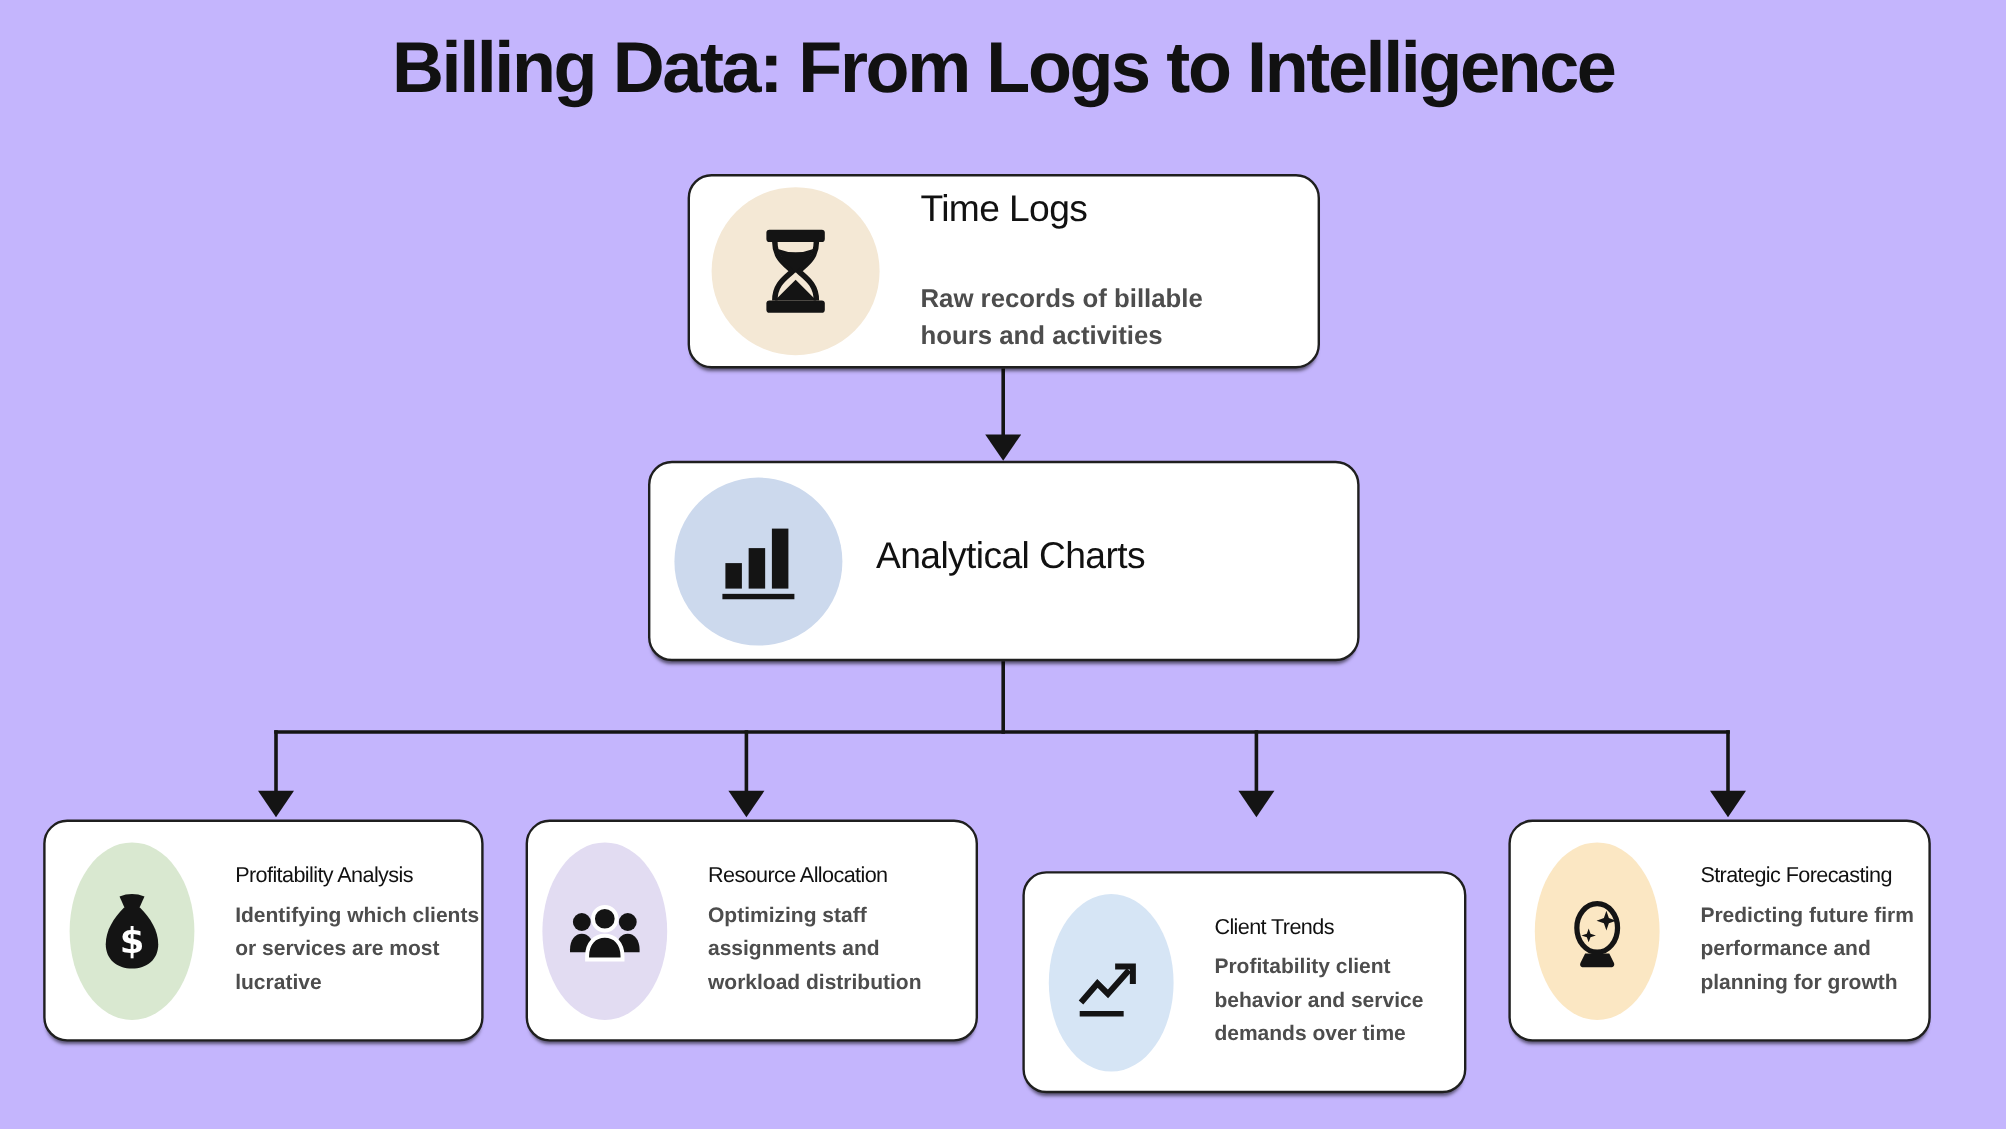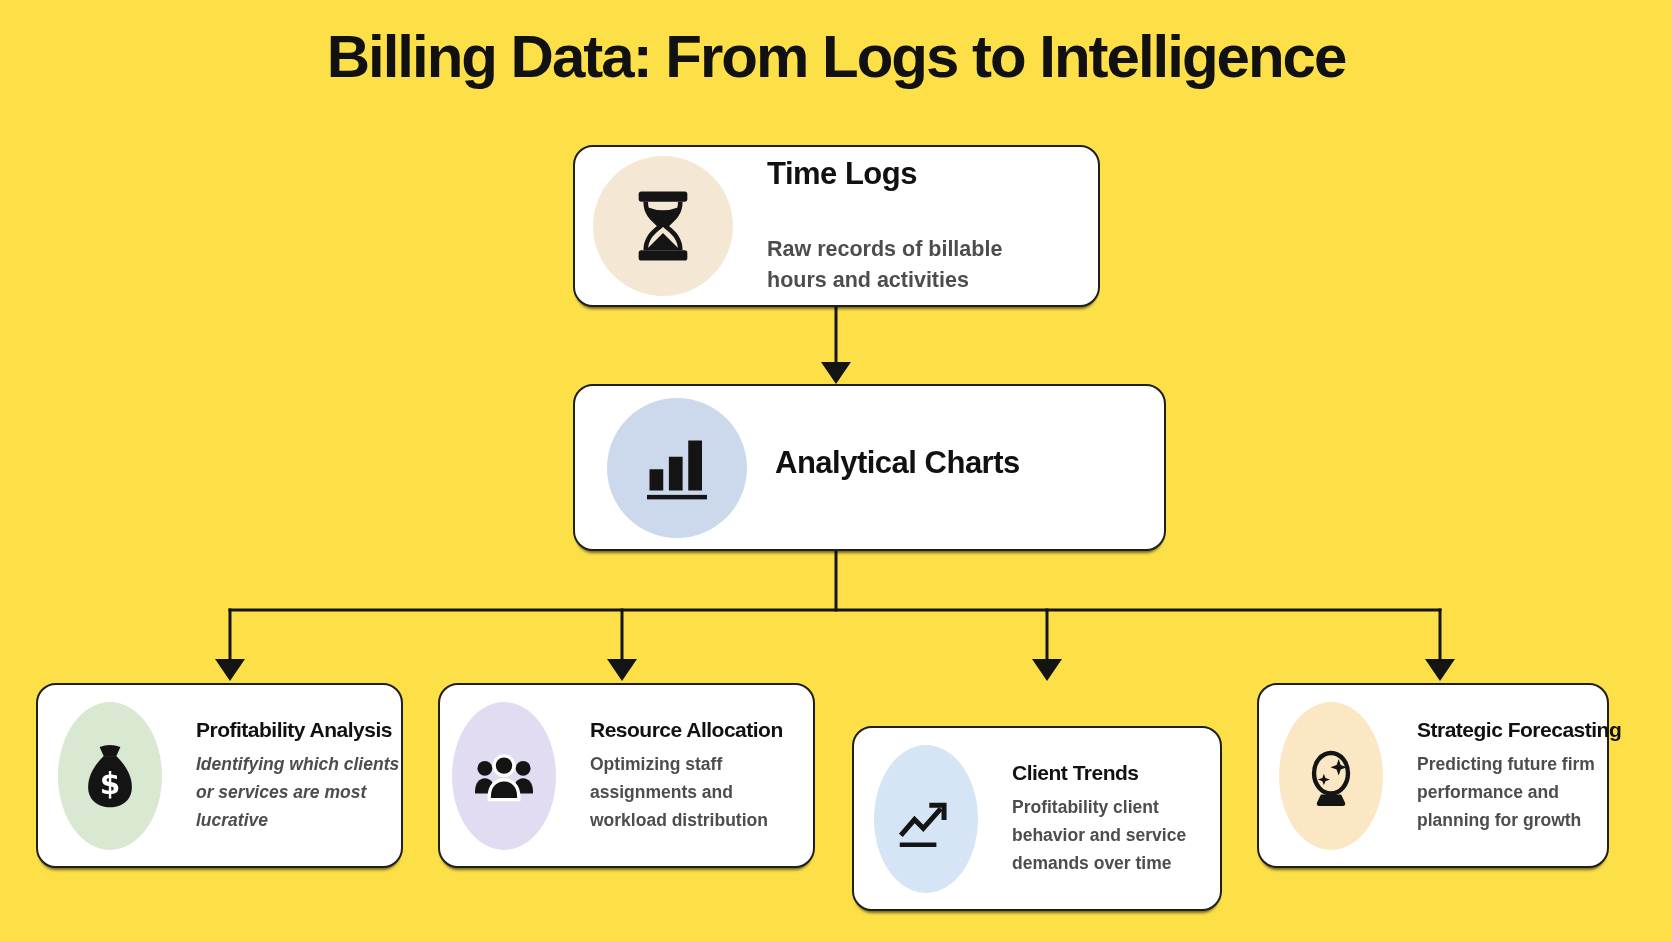--- a/index.html
+++ b/index.html
@@ -1,56 +1,56 @@
 <!DOCTYPE html>
 <html><head>
 <meta charset="utf-8">
 <style>
   html,body{margin:0;padding:0;background:#ffffff;}
   body{font-family:"Liberation Sans","DejaVu Sans",sans-serif;color:#141414;}
-  .canvas{position:relative;width:1672px;height:941px;background:#fde047;overflow:hidden;}
+  .canvas{position:relative;width:1672px;height:941px;background:#c4b5fd;overflow:hidden;}
 
   .main-title{
     position:absolute;left:0;top:22px;width:100%;
     text-align:center;font-size:60px;font-weight:800;letter-spacing:-2px;
     color:#111111;white-space:nowrap;
   }
 
   .node{
     position:absolute;background:#ffffff;
     border:2.5px solid #1f1f1f;border-radius:20px;
     box-shadow:0 5px 3px -3px rgba(0,0,0,.55);
     display:flex;align-items:center;box-sizing:border-box;
   }
   .node-time-logs   {left:573px;top:145px;width:527px;height:162px;padding-left:18px;gap:34px;}
-  .node-analytical  {left:540px;top:384px;width:593px;height:167px;padding-left:32px;gap:28px;margin-left:33px;}
+  .node-analytical  {left:540px;top:384px;width:593px;height:167px;padding-left:20px;gap:28px;}
   .leaf             {top:683px;height:185px;padding-left:20px;gap:34px;}
   .node-profitability{left:36px;  width:367px;}
   .node-resource     {left:438px; width:377px;padding-left:12px;}
   .node-trends       {left:852px; width:370px;margin-top:43px;}
   .node-forecast     {left:1257px;width:352px;}
 
   .icon-circle{
     flex:0 0 auto;display:flex;align-items:center;justify-content:center;
     border-radius:50%;
   }
   .icon-circle.big{width:140px;height:140px;}
   .icon-circle.tall{width:104px;height:148px;border-radius:50%;}
   .icon-circle svg{display:block;}
 
   .text-block{display:flex;flex-direction:column;justify-content:center;}
-  .node-title{font-weight:700;color:#111111;letter-spacing:-.5px;white-space:nowrap;}
+  .node-title{font-weight:400;color:#111111;letter-spacing:-.5px;white-space:nowrap;}
   .node-desc{font-weight:600;color:#4d4d4d;}
   .node-time-logs .node-title,.node-analytical .node-title{font-size:31px;margin-bottom:9px;}
   .node-time-logs .node-desc,.node-analytical .node-desc{font-size:21.5px;line-height:1.45;}
   .node-time-logs .node-desc{max-width:272px;margin-top:33px;}
   .node-analytical .node-desc{max-width:408px;}
-  .leaf .node-title{font-size:21px;margin-bottom:8px;}
+  .leaf .node-title{font-size:18px;margin-bottom:8px;}
   .leaf .node-desc{font-size:17.5px;line-height:1.6;max-width:210px;}
-  .node-profitability .node-desc{max-width:246px;font-style:italic;}
+  .node-profitability .node-desc{max-width:246px;}
 
   .connector-layer{position:absolute;left:0;top:0;width:1672px;height:941px;pointer-events:none;color:#141414;}
   .connector-layer line{stroke:currentColor;stroke-width:3;}
   .connector-layer polygon{fill:currentColor;}
 </style>
 </head>
 <body>
 
 <div class="canvas">
 

